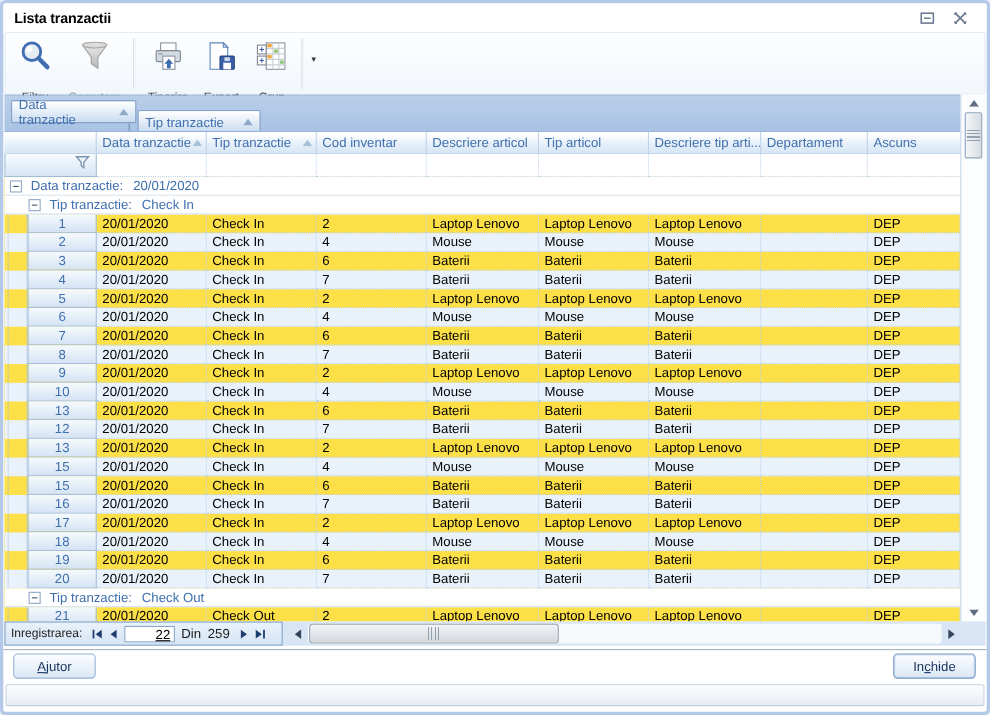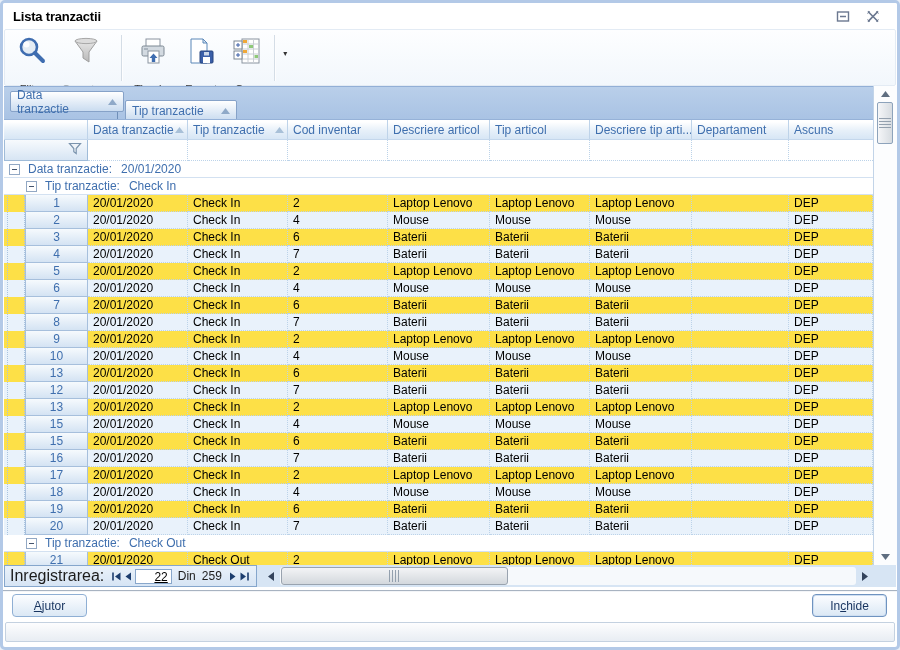--- a/index.html
+++ b/index.html
@@ -68,21 +68,21 @@
            border-left:1px solid #c2d4e8;box-sizing:border-box;}
   .varr{position:absolute;left:0;right:0;height:14px;display:flex;align-items:center;justify-content:center;}
   .varr.up{top:1px;} .varr.down{bottom:1px;}
   .vthumb{position:absolute;left:3px;right:4px;top:16px;height:40px;background:linear-gradient(90deg,#f5f6f8,#d7dce1);
           border:1px solid #8da3bb;border-radius:2px;display:flex;align-items:center;justify-content:center;}
   .vgrip{width:12px;height:11px;background:repeating-linear-gradient(#93a0ae 0 1px,transparent 1px 3px);}
   
   .navrow{position:absolute;top:562px;left:1px;right:1px;height:22px;background:#d7e5f4;box-sizing:border-box;}
   .navpanel{position:absolute;left:0;top:0;bottom:0;width:253px;box-sizing:border-box;border:1px solid #85a6cc;
             background:linear-gradient(#eaf2fa,#d6e4f4);display:flex;align-items:center;padding:0 5px;}
-  .navlabel{font-size:16px;color:#1c1c1c;margin-right:6px;}
+  .navlabel{font-size:11px;color:#1c1c1c;margin-right:6px;}
   .navbtn{width:15px;height:13px;display:flex;align-items:center;justify-content:center;}
   .navbox{width:46px;height:15px;box-sizing:border-box;background:#fff;border:1px solid #89a7cb;font-size:12px;
           color:#000;text-align:right;padding:0 3px;line-height:14px;margin:0 2px;}
   .navbox u{text-decoration:underline;}
   .navdin{font-size:12px;color:#1c1c1c;margin:0 6px 0 4px;text-align:right;}
   .navtotal{font-size:12px;color:#1c1c1c;margin-right:6px;}
   .hscroll{position:absolute;left:255px;right:25px;top:2px;bottom:2px;}
   .harr{position:absolute;top:0;bottom:0;width:13px;display:flex;align-items:center;justify-content:center;}
   .harr.left{left:5px;} .harr.right{right:0;}
   .htrack{position:absolute;left:21px;right:15px;top:0;bottom:0;background:#f6f9fc;border-radius:3px;}

